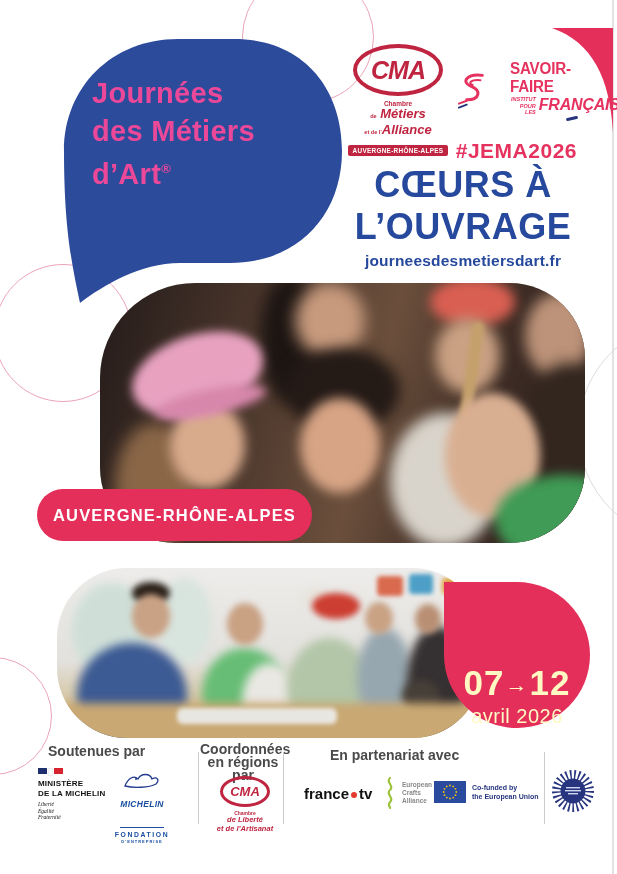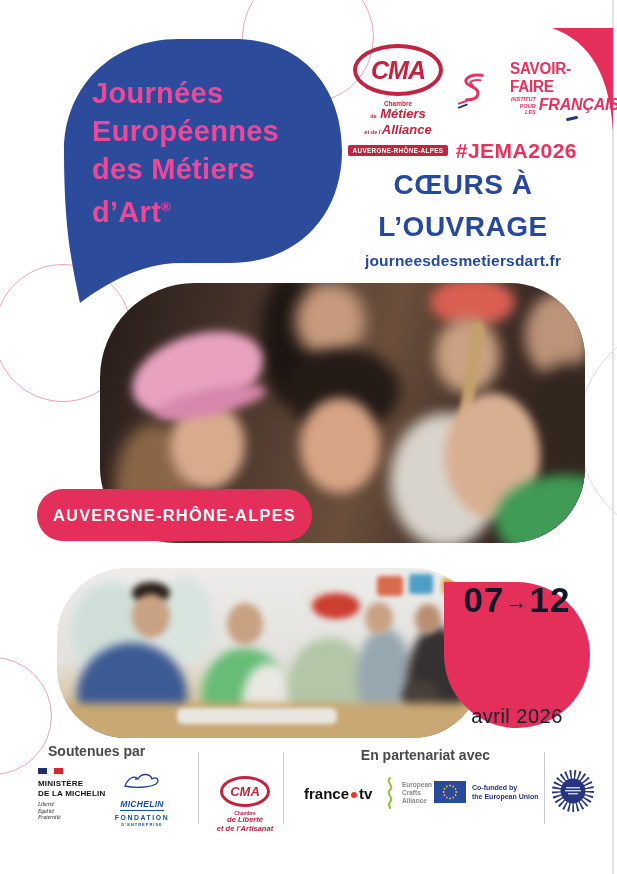--- a/index.html
+++ b/index.html
@@ -35,54 +35,54 @@
   .sf{position:absolute;left:455px;top:60px;display:flex;gap:22px;align-items:center;z-index:6;color:#e5325e;}
   .sf-l1{font-size:16px;font-weight:800;letter-spacing:-.2px;transform:scaleX(.95);transform-origin:left;}
   .sf-row{display:flex;align-items:flex-start;gap:3px;font-style:italic;}
   .sf-small{font-size:5.5px;font-weight:800;line-height:6.5px;text-align:right;}
   .sf-l2{font-size:16px;font-weight:800;letter-spacing:-.2px;}
   .sf-swoosh{width:12px;height:3px;background:#26357e;border-radius:2px;transform:rotate(-12deg);margin:1px 0 0 56px;}
 
   
   .head-block{position:absolute;left:345px;top:139px;width:236px;z-index:6;}
   .hashtag{color:#e5325e;font-size:21px;font-weight:700;text-align:right;padding-right:4px;letter-spacing:.5px;}
-  .big{color:#26499d;font-size:28px;font-weight:700;line-height:40px;text-align:center;letter-spacing:.5px;margin-top:2px;}
+  .big{color:#26499d;font-size:36px;font-weight:700;line-height:40px;text-align:center;letter-spacing:.5px;margin-top:2px;}
   .url{color:#26499d;font-size:15.5px;font-weight:700;text-align:center;margin-top:5px;letter-spacing:.2px;}
 
   
   .photo{position:absolute;overflow:hidden;z-index:2;}
   .photo-mid{left:100px;top:283px;width:485px;height:260px;border-radius:95px 75px 75px 75px;
     background:linear-gradient(105deg,#241b19 0%,#4a362c 30%,#6b4f3c 55%,#3c2b24 78%,#2b201d 100%);}
   .photo-bottom{left:57px;top:568px;width:425px;height:170px;border-radius:70px;
     background:linear-gradient(180deg,#edecea 0%,#e3e1dd 55%,#d6c6a2 78%,#c2a97c 100%);}
   .blob{position:absolute;border-radius:50%;}
 
   
   .region-banner{position:absolute;left:37px;top:489px;width:275px;height:52px;background:#e42f5b;
     border-radius:26px;z-index:7;display:flex;align-items:center;justify-content:center;
     color:#fff;font-size:16.5px;font-weight:700;letter-spacing:1.2px;}
 
   
   .date-drop{position:absolute;left:444px;top:582px;width:146px;height:146px;background:#e42f5b;
     border-radius:0 50% 50% 50%;z-index:7;display:flex;flex-direction:column;align-items:center;
-    justify-content:space-between;color:#0f172a;}
+    justify-content:flex-end;color:#fef9c3;}
   .date-range{font-size:35px;font-weight:700;letter-spacing:1px;line-height:36px;}
   .date-range .arrow{font-size:22px;font-weight:700;vertical-align:3px;margin:0 1px;}
   .date-month{font-size:20px;font-weight:400;margin-top:2px;letter-spacing:.5px;}
 
   
   .footer-label{position:absolute;font-size:14px;color:#4a4a4a;font-weight:600;}
   .fdiv{position:absolute;width:1px;height:72px;top:752px;background:#ccc;}
   .ministry{position:absolute;left:38px;top:768px;color:#111;}
   .flagrow{display:flex;gap:1px;margin-bottom:3px;}
   .flagrow i{display:block;width:9px;height:6px;}
   .min-l{font-size:8px;font-weight:800;line-height:9.5px;letter-spacing:.2px;}
   .motto{font-family:"Liberation Serif",serif;font-style:italic;font-size:5.5px;line-height:6.5px;margin-top:3px;}
   .michelin{position:absolute;left:112px;top:771px;width:60px;text-align:center;color:#1a4fa0;}
-  .mich-name{font-size:8.5px;font-weight:800;font-style:italic;letter-spacing:.3px;border-bottom:1.5px solid #1a4fa0;display:inline-block;padding-bottom:1px;}
+  .mich-name{font-size:8.5px;font-weight:800;font-style:italic;letter-spacing:.3px;border-bottom:1.5px solid #1a4fa0;display:inline-block;padding-bottom:18px;}
   .mich-l1{font-size:6.8px;font-weight:700;letter-spacing:1.6px;margin-top:3px;}
   .mich-l2{font-size:4px;font-weight:700;letter-spacing:1px;margin-top:1px;}
   .cma-sm{position:absolute;left:202px;top:776px;width:86px;text-align:center;color:#bf2540;}
   .cma-sm-oval{width:44px;height:25px;margin:0 auto;border:3px solid #bf2540;border-radius:50%;
                display:flex;align-items:center;justify-content:center;}
   .cma-sm-oval span{font-size:13px;font-weight:800;font-style:italic;}
   .cma-sm-l1{font-size:5px;font-weight:800;margin-top:3px;}
   .cma-sm-l2,.cma-sm-l3{font-size:7.5px;font-weight:800;font-style:italic;line-height:8.5px;}
   .ftv{position:absolute;left:304px;top:785px;font-size:15px;font-weight:800;color:#111;display:flex;align-items:center;}
   .ftv .dot{width:6px;height:6px;border-radius:50%;background:#e23a2e;margin:2px 2px 0 2px;display:inline-block;}
@@ -106,21 +106,20 @@
 
   <svg class="corner-svg" viewBox="0 0 77 120">
     <path d="M12,8 L73,8 L73,112 C70,58 52,22 12,8 Z" fill="#e42f5b"></path>
   </svg>
 
   <svg class="bubble-svg" viewBox="0 0 290 272">
     <path d="M22,270 C14,232 6,196 6,118 C6,54 54,6 120,6 L176,6 C244,6 284,54 284,118 C284,182 240,230 172,230 L122,230 C82,230 46,252 22,270 Z" fill="#2c4b9b"></path>
   </svg>
   <div class="title">
     <div>Journées</div>
-    <div>Européennes</div>
     <div>des Métiers</div>
     <div><span>d’Art</span><sup>®</sup></div>
   </div>
 
   <div class="cma">
     <div class="cma-oval">
         <span>CMA</span>
       </div>
     <div class="cma-l1">Chambre</div>
     <div class="cma-l2"><small>de</small> <span>Métiers</span></div>
@@ -227,33 +226,37 @@
       <path d="M4,15 C7,7 13,4 17,8 C20,2 29,2 31,8 C36,5 39,9 35,13 C28,17 12,17 4,15 Z" fill="none" stroke="#223a8f" stroke-width="1.3"></path>
       <circle cx="15" cy="8" r="1" fill="#223a8f"></circle>
     </svg>
     <div><span class="mich-name">MICHELIN</span></div>
     <div class="mich-l1">FONDATION</div>
     <div class="mich-l2">D’ENTREPRISE</div>
   </div>
 
   <div class="fdiv" style="left:198px;"></div>
 
+  <div class="footer-label" style="left:200px;top:743px;width:86px;text-align:center;line-height:13px;">
+    <div>Coordonnées</div>
+    <div>en régions par</div>
+  </div>
 
   <div class="cma-sm">
     <div class="cma-sm-oval">
         <span>CMA</span>
       </div>
     <div class="cma-sm-l1">Chambre</div>
     <div class="cma-sm-l2">de Liberté</div>
     <div class="cma-sm-l3">et de l’Artisanat</div>
   </div>
 
   <div class="fdiv" style="left:283px;"></div>
 
-  <div class="footer-label" style="left:330px;top:747px;width:160px;text-align:right;">En partenariat avec</div>
+  <div class="footer-label" style="left:330px;top:747px;width:160px;text-align:left;">En partenariat avec</div>
 
   <div class="ftv">
     <span>france</span>
     <span class="dot"></span>
     <span>tv</span>
   </div>
 
   <div class="eca">
     <svg width="14" height="34" viewBox="0 0 14 34">
       <path d="M7,2 C2,6 12,10 7,14 C2,18 12,22 7,26 C4,29 8,32 7,32" fill="none" stroke="#9dc43c" stroke-width="2.2" stroke-linecap="round"></path>

